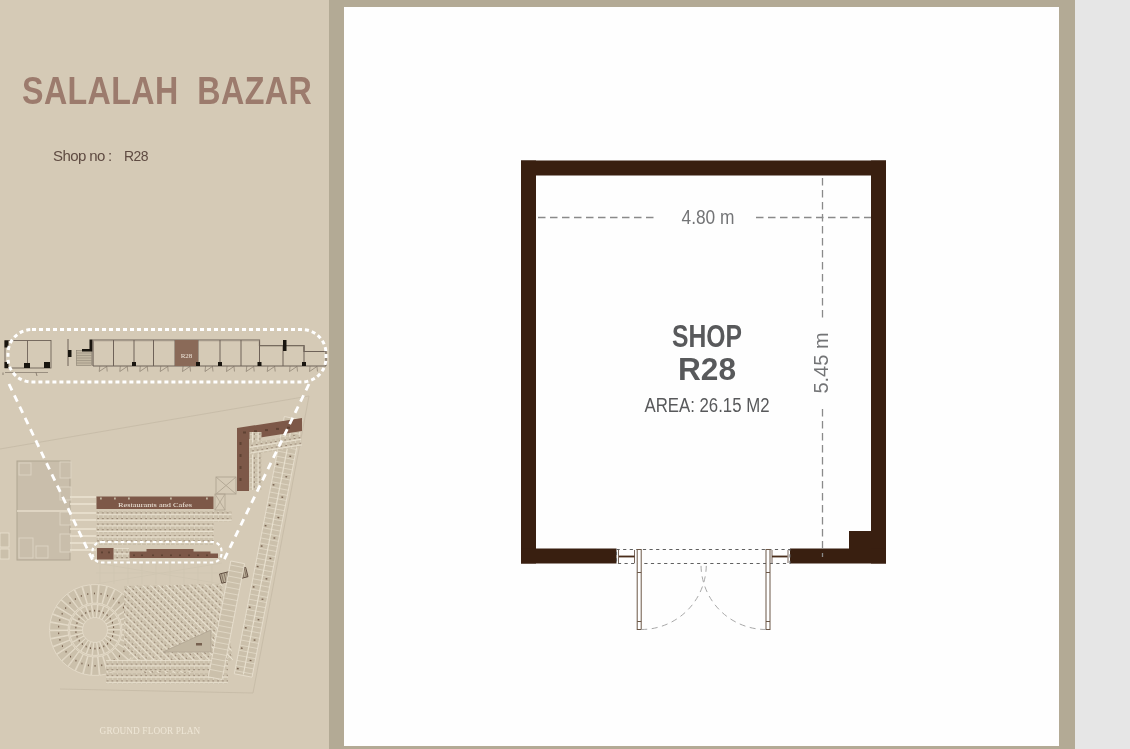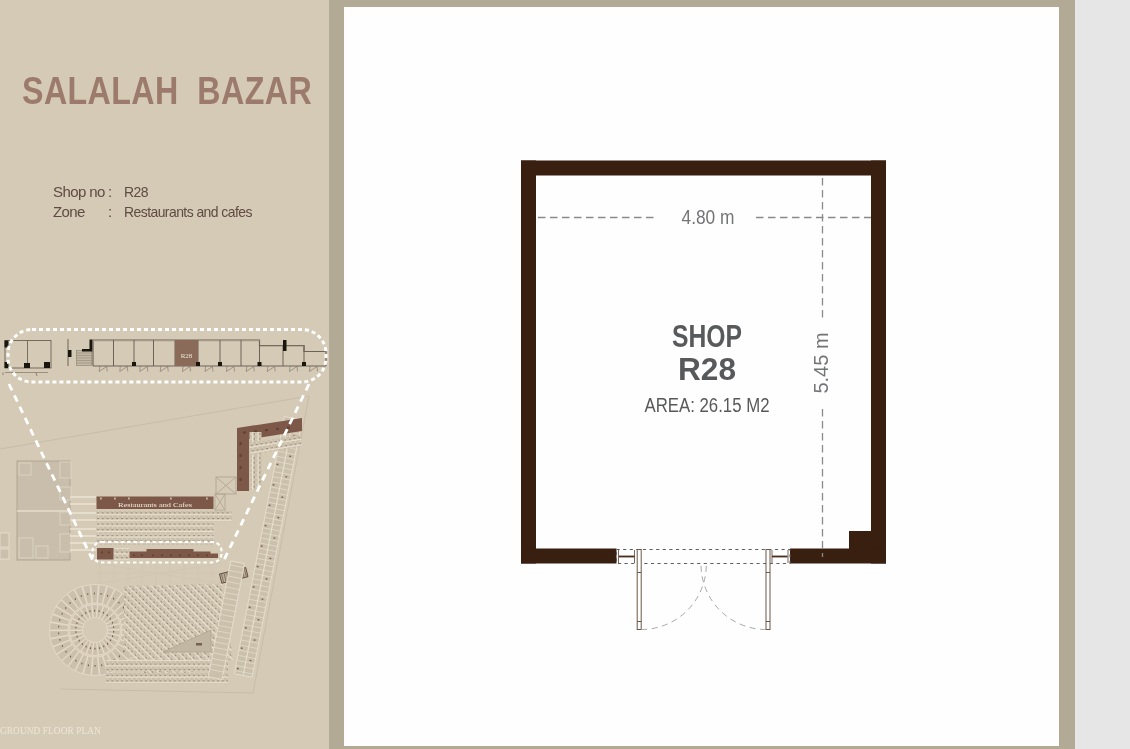--- a/index.html
+++ b/index.html
@@ -3,40 +3,39 @@
 <style>
 html,body{margin:0;padding:0;width:1130px;height:749px;overflow:hidden;
  font-family:"Liberation Sans",sans-serif;background:#e6e6e6;}
 .abs{position:absolute;}
 #slide{position:absolute;left:0;top:0;width:1075px;height:749px;background:#b3aa95;}
 #sidebar{position:absolute;left:0;top:0;width:329px;height:749px;background:#d5cab6;}
 #panel{position:absolute;left:344px;top:7px;width:715px;height:739px;background:#fefefe;}
 #title{position:absolute;left:22px;top:68px;color:#9c7b6d;font-weight:bold;
  font-size:39.5px;letter-spacing:0.5px;white-space:pre;
  transform:scaleX(0.815);transform-origin:0 0;}
-#info{position:absolute;left:53px;top:146px;color:#5f4b42;font-size:15px;line-height:19.7px;letter-spacing:-0.6px;margin-top:36px;}
+#info{position:absolute;left:53px;top:146px;color:#5f4b42;font-size:15px;line-height:19.7px;letter-spacing:-0.6px;}
 #info .r{white-space:pre;}
 #info .lb{display:inline-block;width:55px;}
 #info .val{display:inline-block;transform:scaleX(0.93);transform-origin:0 0;}
 #info .cl{display:inline-block;width:16px;}
-#gfp{position:absolute;left:0px;top:726px;width:300px;text-align:left;
+#gfp{position:absolute;left:0px;top:726px;width:300px;text-align:center;
  color:#eee6d6;font-family:"Liberation Serif",serif;font-size:9.3px;letter-spacing:0.1px;}
 </style></head><body>
 
 <div id="slide"></div>
 
 <div id="sidebar"></div>
 
 <div id="panel"></div>
 
 <div id="title">SALALAH  BAZAR</div>
 
 <div id="info">
 <div class="r"><span class="lb">Shop no</span><span class="cl">:</span><span class="val">R28</span></div>
-<div class="r"><span class="lb">Zone</span><span class="cl">:</span><span class="val">Restaurants and cafes</span></div>
 </div>
 
 <div id="gfp">GROUND FLOOR PLAN</div>
 
 <svg class="abs" style="left:0;top:0" width="344" height="749" viewBox="0 0 344 749">
 <defs>
 <pattern id="pd" width="4.8" height="5.6" patternUnits="userSpaceOnUse" patternTransform="rotate(45)">
         <rect x="0" y="0" width="4.8" height="5.6" fill="#cbc0ab"></rect>
         <rect x="0" y="4.3" width="4.8" height="1.3" fill="#e9e1d0"></rect>
         <rect x="2.2" y="0" width="0.5" height="4.3" fill="#e9e1d0"></rect>

